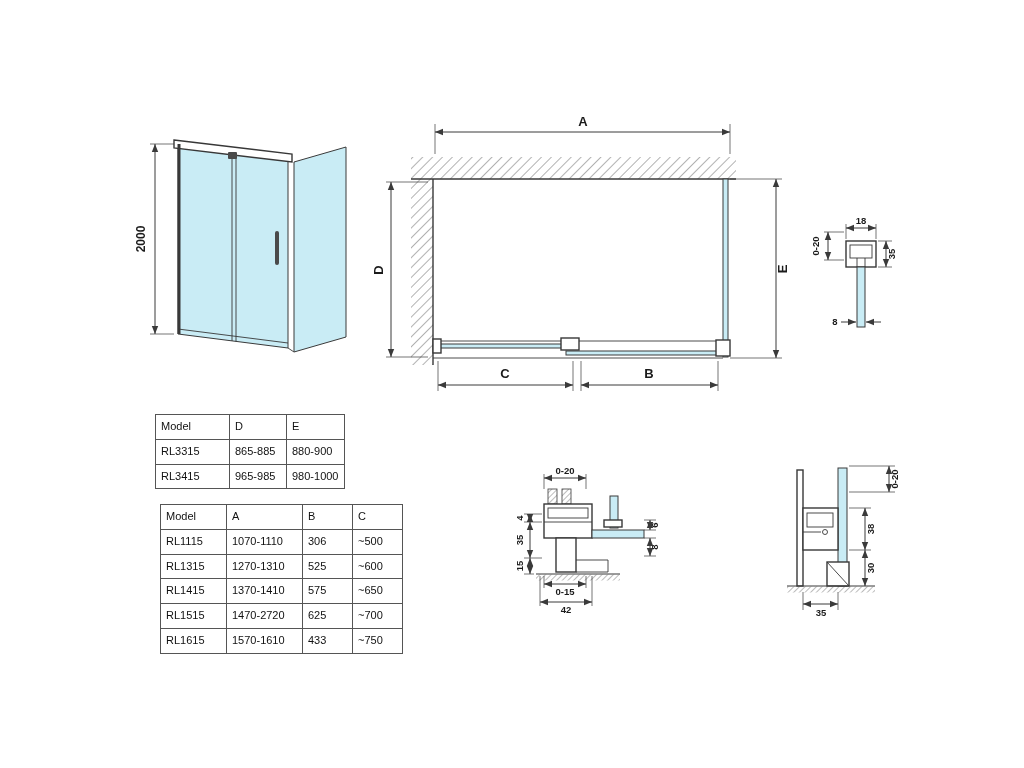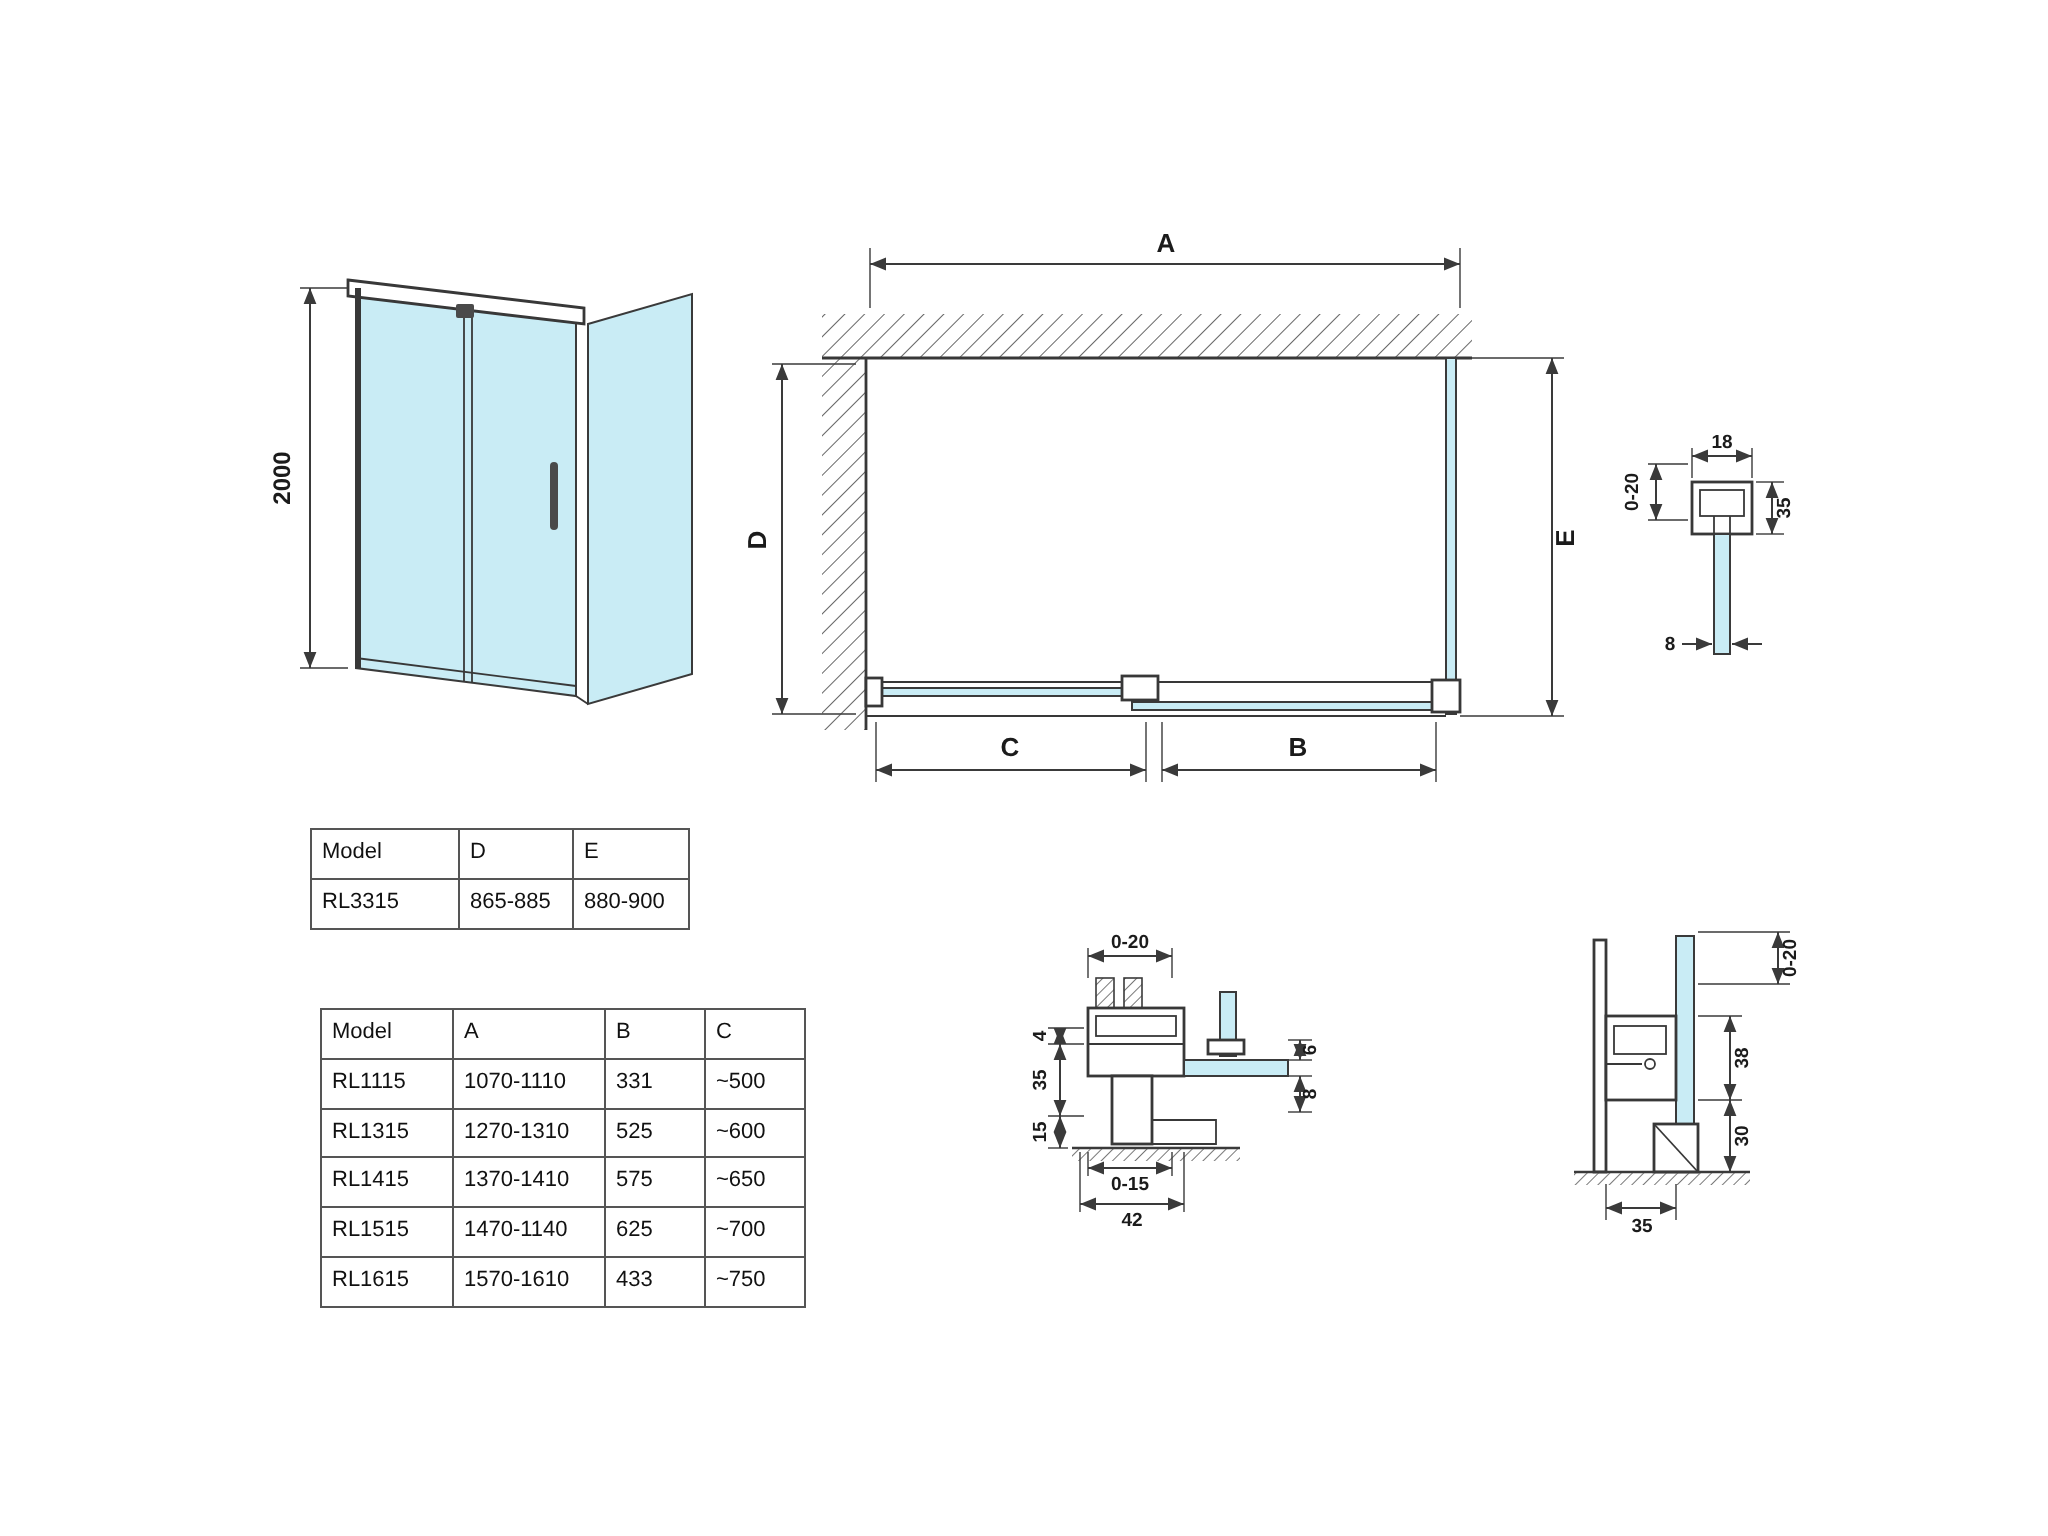--- a/index.html
+++ b/index.html
@@ -156,20 +156,25 @@
         <th>D</th>
         <th>E</th>
       </tr>
     </thead>
     <tbody>
       <tr>
         <td>RL3315</td>
         <td>865-885</td>
         <td>880-900</td>
       </tr>
+      <tr>
+        <td>RL3415</td>
+        <td>965-985</td>
+        <td>980-1000</td>
+      </tr>
     </tbody>
   </table>
 
   <table class="spec abs" style="left:160px; top:504px;">
     <colgroup>
         <col style="width:66px">
         <col style="width:76px">
         <col style="width:50px">
         <col style="width:50px">
       </colgroup>
@@ -178,38 +183,38 @@
         <th>Model</th>
         <th>A</th>
         <th>B</th>
         <th>C</th>
       </tr>
     </thead>
     <tbody>
       <tr>
         <td>RL1115</td>
         <td>1070-1110</td>
-        <td>331</td>
+        <td>306</td>
         <td>~500</td>
       </tr>
       <tr>
         <td>RL1315</td>
         <td>1270-1310</td>
         <td>525</td>
         <td>~600</td>
       </tr>
       <tr>
         <td>RL1415</td>
         <td>1370-1410</td>
         <td>575</td>
         <td>~650</td>
       </tr>
       <tr>
         <td>RL1515</td>
-        <td>1470-1140</td>
+        <td>1470-2720</td>
         <td>625</td>
         <td>~700</td>
       </tr>
       <tr>
         <td>RL1615</td>
         <td>1570-1610</td>
         <td>433</td>
         <td>~750</td>
       </tr>
     </tbody>

